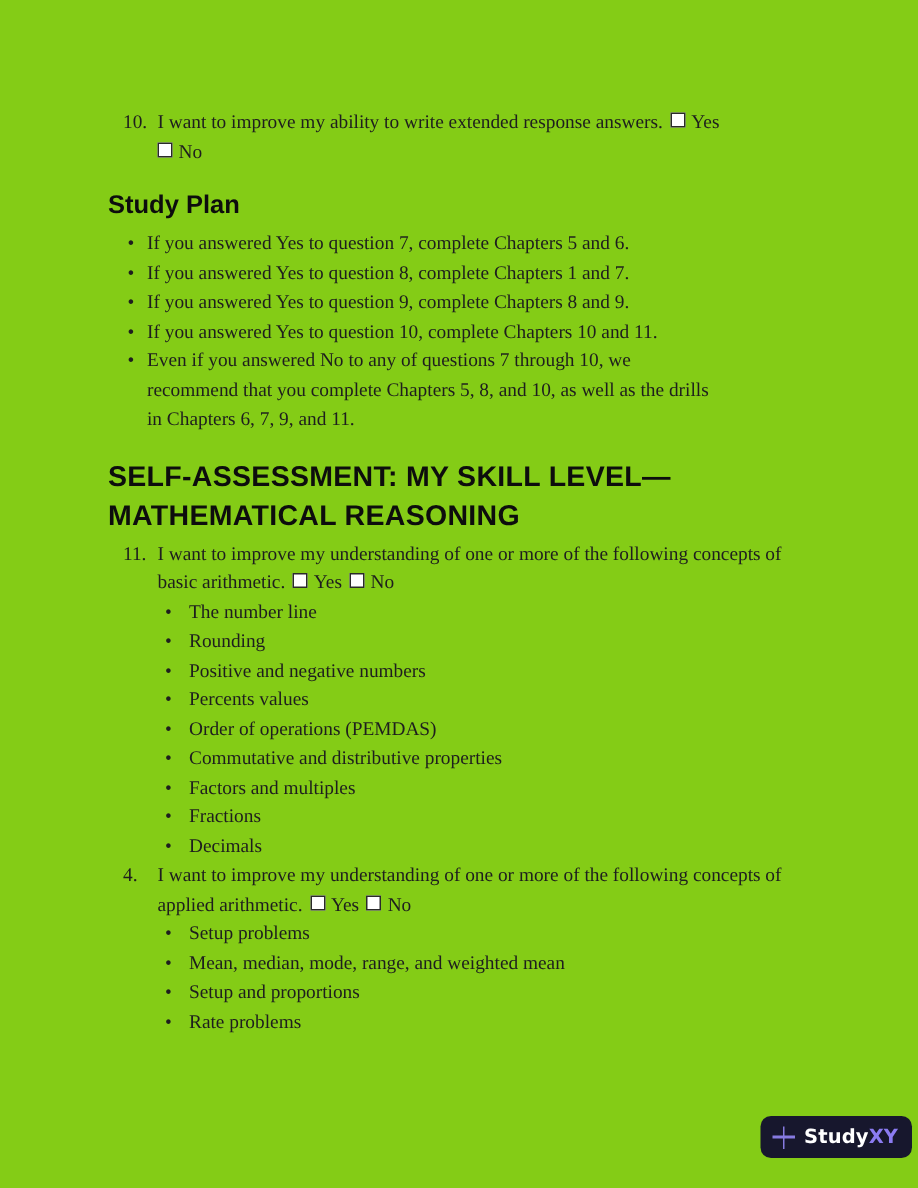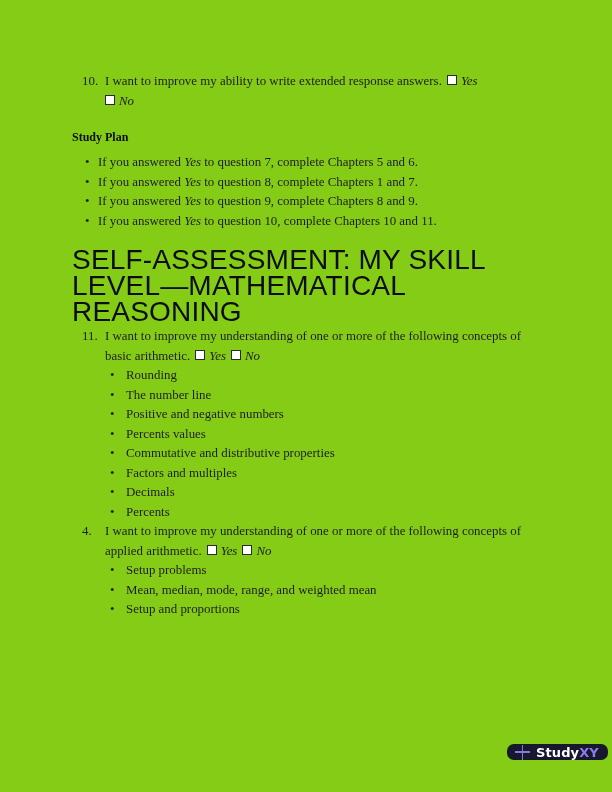--- a/index.html
+++ b/index.html
@@ -8,57 +8,57 @@
     font-family:"Liberation Serif", serif; color:#1e1e1e; overflow:hidden;
   }
   .content {
     position:absolute; left:72px; top:0; width:478px;
     font-size:12.9px; line-height:19.5px;
   }
 
   
   .numbered { position:relative; padding-left:33px; }
   .numbered .num { position:absolute; left:10px; top:0; }
-  .em { font-style:italic; }
+  .em { }
 
   .checkbox {
     display:inline-block; width:8px; height:8px;
     border:1px solid #2a2a2a; background:#fff;
     margin-left:5px; margin-right:4px;
   }
   .checkbox.nol { margin-left:0; }
 
   
   h2.subhead {
-    font-family:Liberation Serif, serif; font-weight:bold;
-    font-size:12px; line-height:20px; color:#0d0d0d;
+    font-family:Liberation Sans, sans-serif; font-weight:bold;
+    font-size:17px; line-height:20px; color:#0d0d0d;
     margin:16px 0 6px 0;
   }
   h1.section-head {
-    font-family:"Liberation Sans", sans-serif; font-weight:normal;
-    font-size:28px; line-height:26px; color:#0d0d0d;
+    font-family:"Liberation Sans", sans-serif; font-weight:bold;
+    font-size:19px; line-height:26px; color:#0d0d0d;
     margin:16px 0 2px 0; letter-spacing:0.2px;
   }
 
   
   ul.bullets1 { list-style:none; margin:0; padding:0; }
   ul.bullets1 > li { position:relative; padding-left:26px; }
   ul.bullets1 > li::before { content:"\2022"; position:absolute; left:13px; }
 
   
   ul.bullets2 { list-style:none; margin:0; padding:0; }
   ul.bullets2 > li { position:relative; padding-left:21px; }
   ul.bullets2 > li::before { content:"\2022"; position:absolute; left:5px; }
 
   .item10 { margin-top:72px; }
   .item12 { margin-top:0; }
 
   
   .logo-badge {
-    position:absolute; left:507px; top:744px; height:16px;
+    position:absolute; left:507px; top:744px; height:28px;
     background:#17172d; border-radius:7px;
     display:flex; align-items:center; padding:0 9px 0 8px;
     font-family:"DejaVu Sans", sans-serif;
   }
   .plus-icon { position:relative; width:15px; height:15px; margin-right:6px; flex:0 0 auto; }
   .plus-icon .ph { position:absolute; left:0; top:6.7px; width:15px; height:1.6px; background:#867ae0; }
   .plus-icon .pv { position:absolute; left:6.7px; top:0; width:1.6px; height:15px; background:#867ae0; }
   .brand { font-size:13px; font-weight:bold; letter-spacing:0.1px; white-space:nowrap; }
   .brand-study { color:#ffffff; }
   .brand-xy { color:#8b7bf1; }
@@ -73,47 +73,50 @@
       <span class="num">10.</span>
       <div class="qtext"><span>I want to improve my ability to write extended response answers.</span><span class="checkbox"></span><span class="em">Yes</span><br><span class="checkbox nol"></span><span class="em">No</span></div>
     </div>
 
     <h2 class="subhead">Study Plan</h2>
     <ul class="bullets1">
       <li><span>If you answered </span><span class="em">Yes</span><span> to question 7, complete Chapters 5 and 6.</span></li>
       <li><span>If you answered </span><span class="em">Yes</span><span> to question 8, complete Chapters 1 and 7.</span></li>
       <li><span>If you answered </span><span class="em">Yes</span><span> to question 9, complete Chapters 8 and 9.</span></li>
       <li><span>If you answered </span><span class="em">Yes</span><span> to question 10, complete Chapters 10 and 11.</span></li>
+      <li><span>Even if you answered </span><span class="em">No</span><span> to any of questions 7 through 10, we</span><br><span>recommend that you complete Chapters 5, 8, and 10, as well as the drills</span><br><span>in Chapters 6, 7, 9, and 11.</span></li>
     </ul>
 
     <h1 class="section-head">SELF-ASSESSMENT: MY SKILL LEVEL—MATHEMATICAL REASONING</h1>
 
     <div class="numbered">
       <span class="num">11.</span>
       <div class="qtext"><span>I want to improve my understanding of one or more of the following concepts of basic arithmetic.</span><span class="checkbox"></span><span class="em">Yes</span><span class="checkbox"></span><span class="em">No</span>
         <ul class="bullets2">
+          <li>The number line</li>
           <li>Rounding</li>
-          <li>The number line</li>
           <li>Positive and negative numbers</li>
           <li>Percents values</li>
+          <li>Order of operations (PEMDAS)</li>
           <li>Commutative and distributive properties</li>
           <li>Factors and multiples</li>
+          <li>Fractions</li>
           <li>Decimals</li>
-          <li>Percents</li>
         </ul>
       </div>
     </div>
 
     <div class="numbered item12">
       <span class="num">4.</span>
       <div class="qtext"><span>I want to improve my understanding of one or more of the following concepts of applied arithmetic.</span><span class="checkbox"></span><span class="em">Yes</span><span class="checkbox"></span><span class="em">No</span>
         <ul class="bullets2">
           <li>Setup problems</li>
           <li>Mean, median, mode, range, and weighted mean</li>
           <li>Setup and proportions</li>
+          <li>Rate problems</li>
         </ul>
       </div>
     </div>
 
   </div>
 
   <div class="logo-badge">
     <span class="plus-icon">
         <span class="ph"></span>
         <span class="pv"></span>

